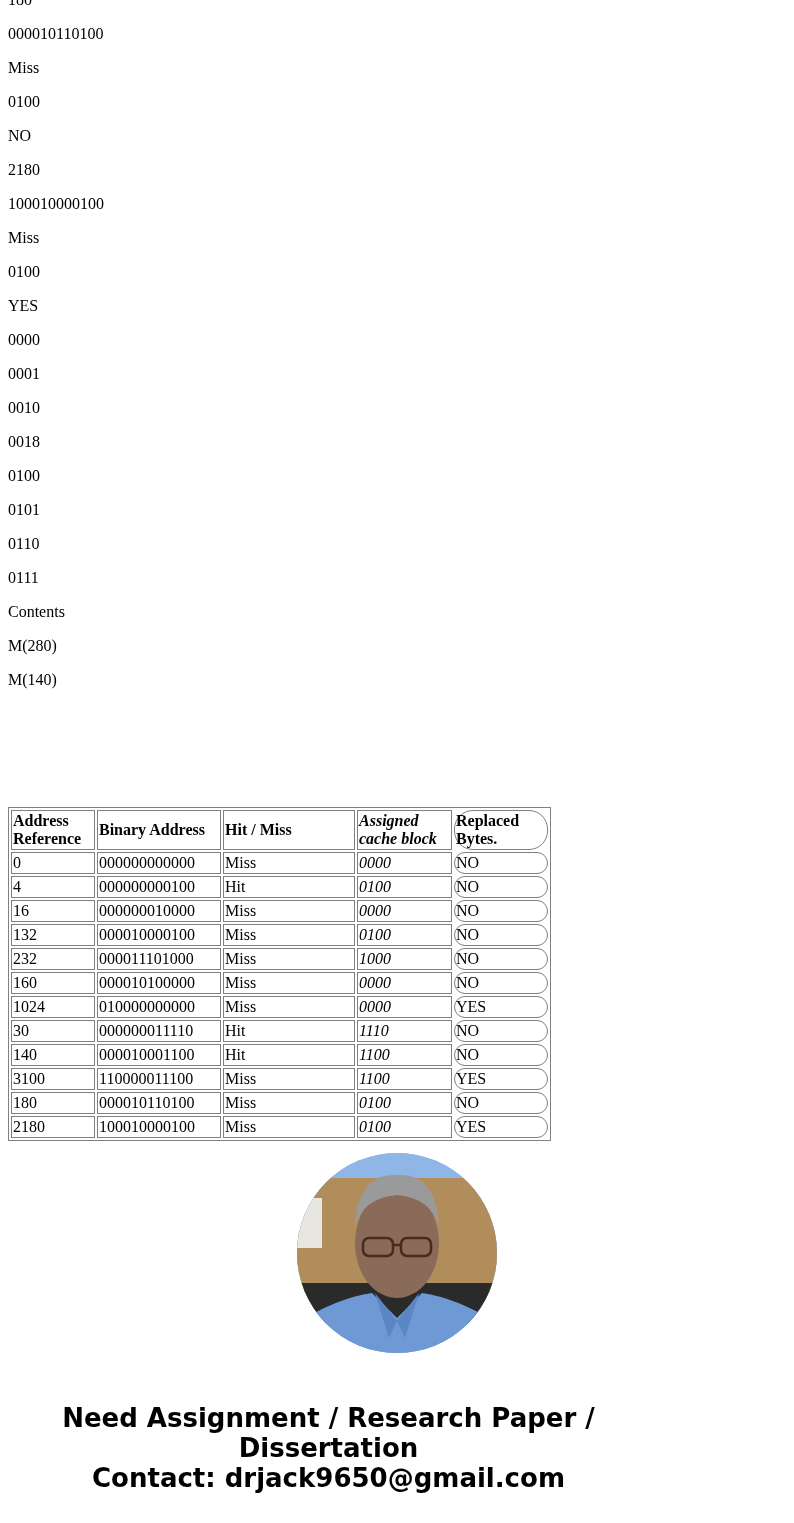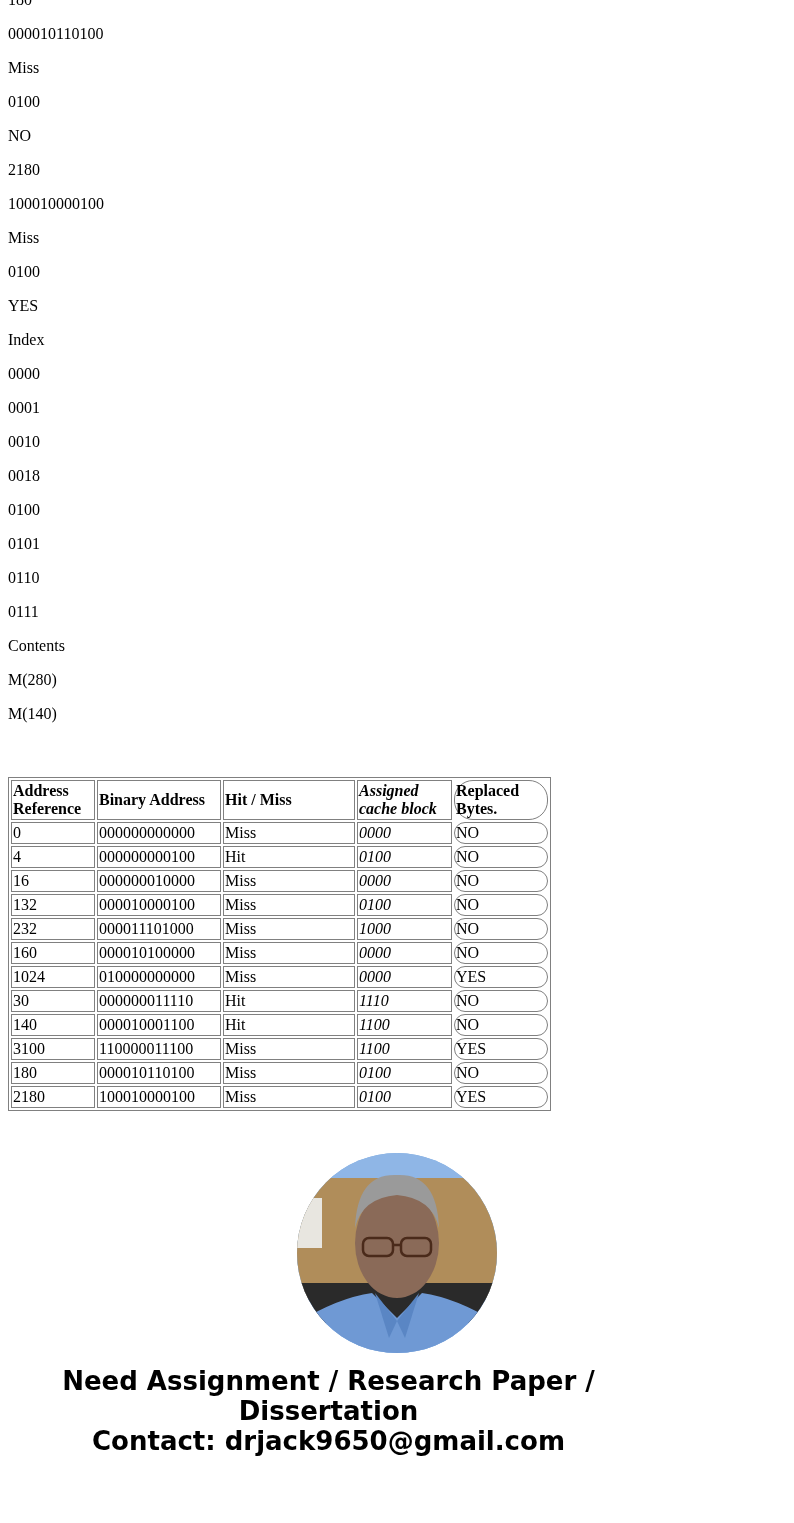--- a/index.html
+++ b/index.html
@@ -5,36 +5,36 @@
   html, body { margin: 0; padding: 0; background: #ffffff; }
   body {
     width: 794px; height: 1523px; overflow: hidden; position: relative;
     font-family: "Liberation Serif", "DejaVu Serif", serif;
     font-size: 16px; color: #000;
   }
   .content { position: absolute; left: 8px; top: -9px; width: 778px; }
   .para { margin: 0; height: 34px; line-height: 18px; }
   .para span { display: block; }
   table.cache {
-    position: absolute; left: 8px; top: 777px;
+    position: absolute; left: 8px; top: 807px;
     border: 1px solid #808080; border-collapse: separate; border-spacing: 2px;
     font-size: 16px;
   }
   table.cache th, table.cache td {
     border: 1px solid #808080; padding: 1px 1px; text-align: left;
     vertical-align: middle; line-height: 18px;
   }
   table.cache th { font-weight: bold; }
   .c0 { width: 80px; } .c1 { width: 120px; } .c2 { width: 128px; } .c3 { width: 91px; font-style: italic; } .c4 { width: 90px; border-radius: 19px; }
   .avatar {
     position: absolute; left: 297px; top: 1153px; width: 200px; height: 200px;
     border-radius: 50%; overflow: hidden; background: #7aa9e0;
   }
   .promo {
-    position: absolute; left: 0; top: 1366px; width: 657px; text-align: center;
+    position: absolute; left: 0; top: 1403px; width: 657px; text-align: center;
     font-family: "DejaVu Sans", sans-serif; font-weight: bold; font-size: 26px; line-height: 30px;
   }
   .promo span { display: block; }
 </style>
 </head>
 <body>
 
 <div class="content">
   <p class="para">
       <span>180</span>
@@ -58,23 +58,20 @@
       <span>100010000100</span>
     </p>
   <p class="para">
       <span>Miss</span>
     </p>
   <p class="para">
       <span>0100</span>
     </p>
   <p class="para">
       <span>YES</span>
-    </p>
-  <p class="para">
-      <span>Index</span>
     </p>
   <p class="para">
       <span>0000</span>
     </p>
   <p class="para">
       <span>0001</span>
     </p>
   <p class="para">
       <span>0010</span>
     </p>

